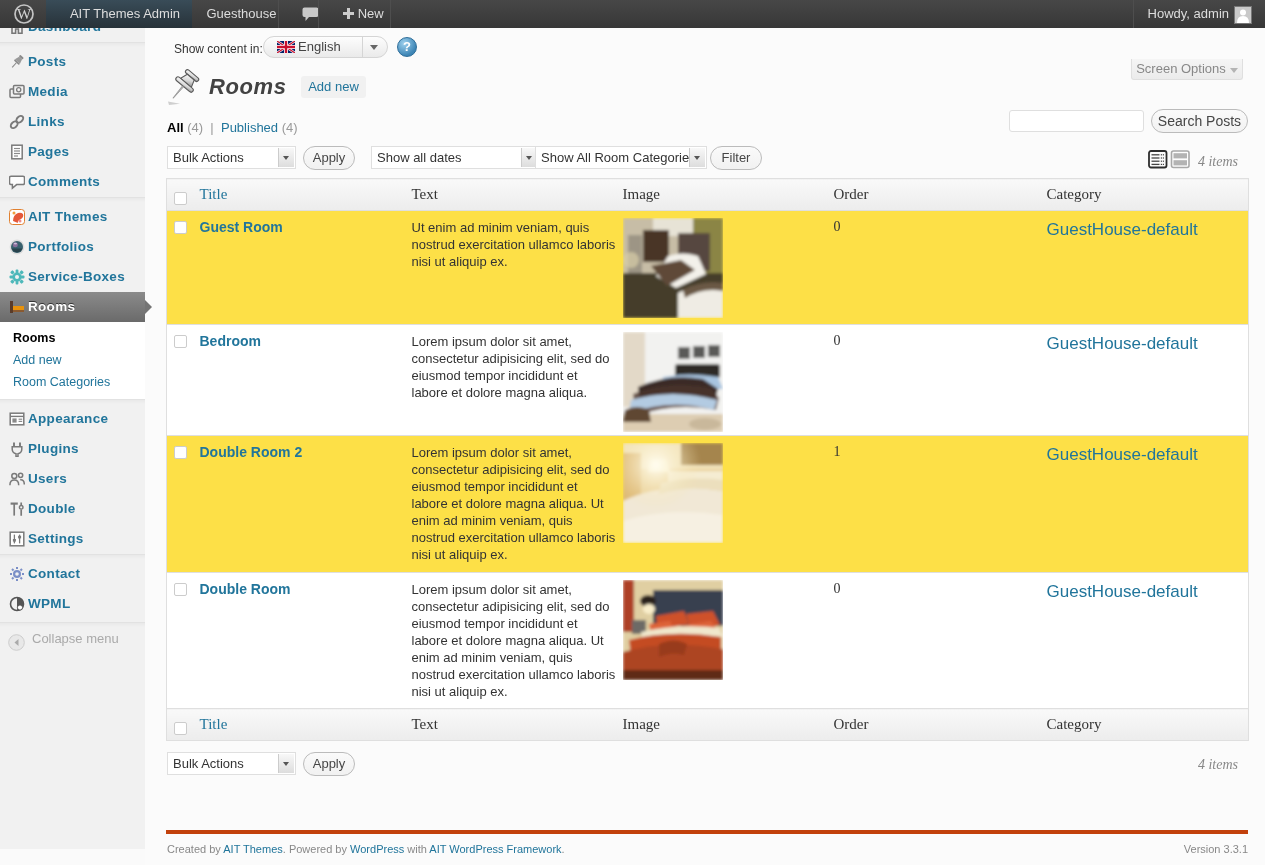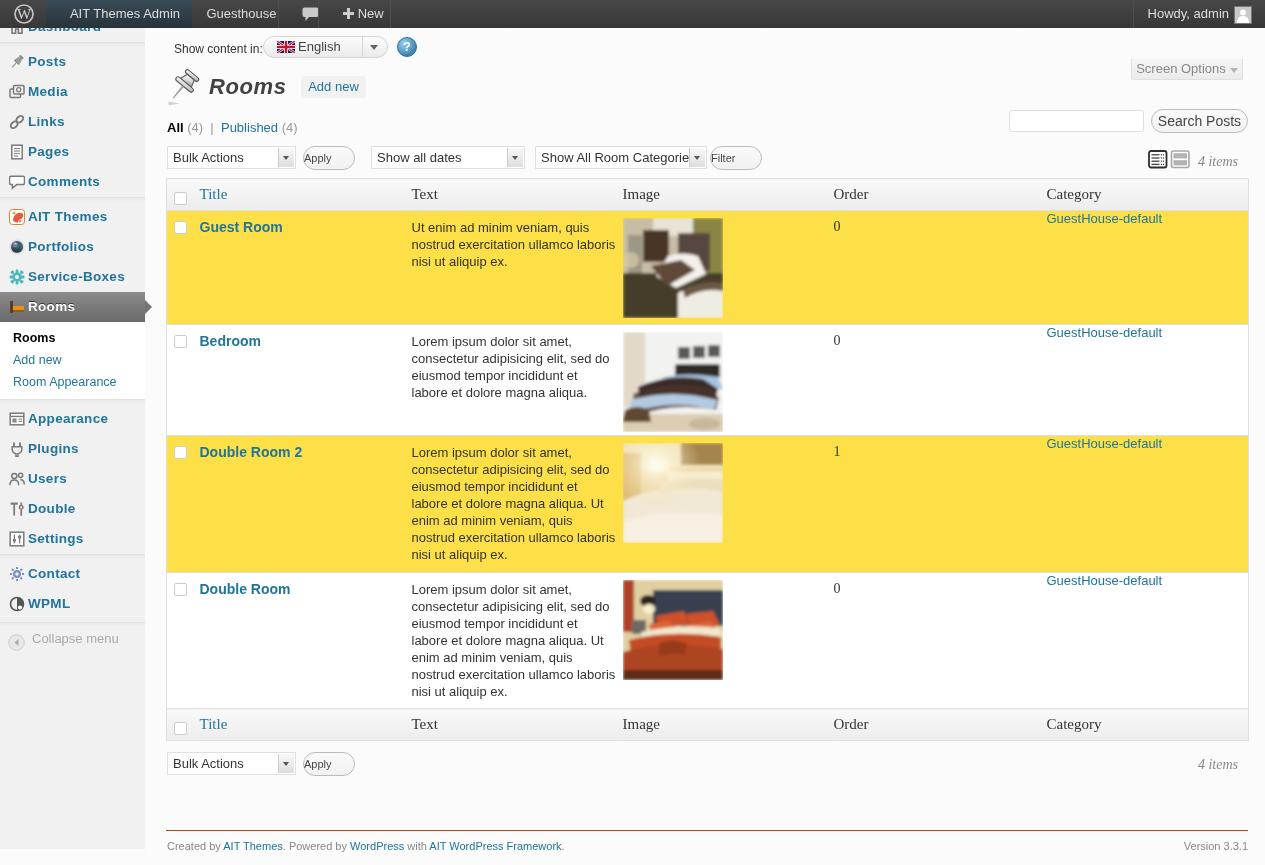--- a/index.html
+++ b/index.html
@@ -75,52 +75,52 @@
   text-align:center; line-height:22px; }
 
 
 .wpselect { position:absolute; height:21px; border:1px solid #dfdfdf; background:#fff; font-size:13px; color:#333; }
 .wpselect .stxt { position:absolute; left:5px; top:0; line-height:21px; white-space:nowrap; }
 .wpselect .sbtn { position:absolute; right:1px; top:1px; width:15px; height:19px;
   background:linear-gradient(#f8f8f8,#ddd); border-left:1px solid #ccc; }
 .wpselect .sbtn:after { content:""; position:absolute; left:4px; top:8px; width:0; height:0;
   border-left:3.5px solid transparent; border-right:3.5px solid transparent; border-top:4px solid #555; }
 .pillbtn { position:absolute; height:22px; border:1px solid #bbb; border-radius:12px;
-  background:linear-gradient(#fafafa,#f1f1f1); color:#464646; font-size:11px; text-align:left; line-height:22px; }
+  background:linear-gradient(#fafafa,#f1f1f1); color:#464646; font-size:13px; text-align:center; line-height:22px; }
 
 #sel-bulk1 { left:22px; top:118px; width:127px; }
 #btn-apply1 { left:158px; top:118px; width:50px; }
-#sel-dates { left:226px; top:118px; width:152px; }
+#sel-dates { left:226px; top:118px; width:152px;padding-left:14px; }
 #sel-cats  { left:390px; top:118px; width:170px; }
 #btn-filter { left:565px; top:118px; width:50px; }
 
 #viewsw { position:absolute; left:1003px; top:122px; }
 #items-top { position:absolute; right:27px; top:126px; font-family:"Liberation Serif", serif; font-style:italic; font-size:14px; color:#888; }
 
 
 #listtable { position:absolute; left:21px; top:150px; width:1082px; border:1px solid #dfdfdf; border-collapse:collapse; background:#fff; }
 #listtable th { background:linear-gradient(#f9f9f9,#ececec); font-family:"Liberation Serif", serif;
   font-weight:normal; font-size:15px; color:#333; text-align:left; height:31px; padding:0; }
 #listtable th a { color:#21759b; }
 #listtable td { vertical-align:top; padding:0; font-size:13px; color:#333; }
 #listtable tr.r { border-top:1px solid #dfdfdf; }
 #listtable tr.alt { background:#fde047; }
 .cbx { width:11px; height:11px; border:1px solid #ccc; background:#fff; border-radius:2px; margin:10px 0 0 7px; }
 th .cbx { margin-top:0; }
 .rowtitle { font-size:14px; font-weight:bold; color:#21759b; display:inline-block; padding-top:8px; }
 .rowtext { padding-top:8px; line-height:17px; color:#333; }
 .rowimg { margin-top:7px; }
 .ordv { display:inline-block; padding-top:8px; font-family:"Liberation Serif", serif; font-size:14px; }
-.catlink { display:inline-block; color:#21759b; font-size:13px; }
+.catlink { display:inline-block; padding-top:9px; color:#21759b; font-size:17px; }
 
 #sel-bulk2 { left:22px; top:724px; width:127px; }
 #btn-apply2 { left:158px; top:724px; width:50px; }
 #items-bot { position:absolute; right:27px; top:729px; font-family:"Liberation Serif", serif; font-style:italic; font-size:14px; color:#888; }
 
-#footer { position:absolute; left:21px; top:802px; width:1082px; border-top:1px solid #c2410c;
+#footer { position:absolute; left:21px; top:802px; width:1082px; border-top:4px solid #c2410c;
   font-size:11px; color:#888; }
 #footer .left { position:absolute; left:1px; top:9px; }
 #footer .right { position:absolute; right:0px; top:9px; }
 #footer a { color:#21759b; }
 </style>
 </head>
 <body>
 
 <div id="adminbar">
   <svg id="ab-logo" viewBox="0 0 20 20">
@@ -249,21 +249,21 @@
         <rect x="1" y="2" width="3" height="12" fill="#5a3b28"></rect>
         <rect x="4" y="7" width="11" height="4" fill="#e8920c"></rect>
         <rect x="4" y="11" width="11" height="2" fill="#8a5a30"></rect>
       </svg>
     <span class="lbl">Rooms</span>
     <div class="arrow"></div>
   </div>
   <div id="submenu">
     <span class="sm cur">Rooms</span>
     <span class="sm">Add new</span>
-    <span class="sm">Room Appearance</span>
+    <span class="sm">Room Categories</span>
   </div>
   <div class="msep"></div>
   <div class="mitem">
     <svg class="ic" viewBox="0 0 16 16">
         <rect x="1.2" y="2.2" width="13.6" height="11.6" fill="#fff" stroke="#7a7a7a" stroke-width="1.5"></rect>
         <line x1="1.2" y1="5.4" x2="14.8" y2="5.4" stroke="#7a7a7a" stroke-width="1.4"></line>
         <rect x="3.4" y="7.4" width="4.2" height="4.2" fill="#8a8a8a"></rect>
         <line x1="9.6" y1="8.2" x2="13.2" y2="8.2" stroke="#8a8a8a" stroke-width="1.2"></line>
         <line x1="9.6" y1="10.4" x2="13.2" y2="10.4" stroke="#8a8a8a" stroke-width="1.2"></line>
       </svg>

